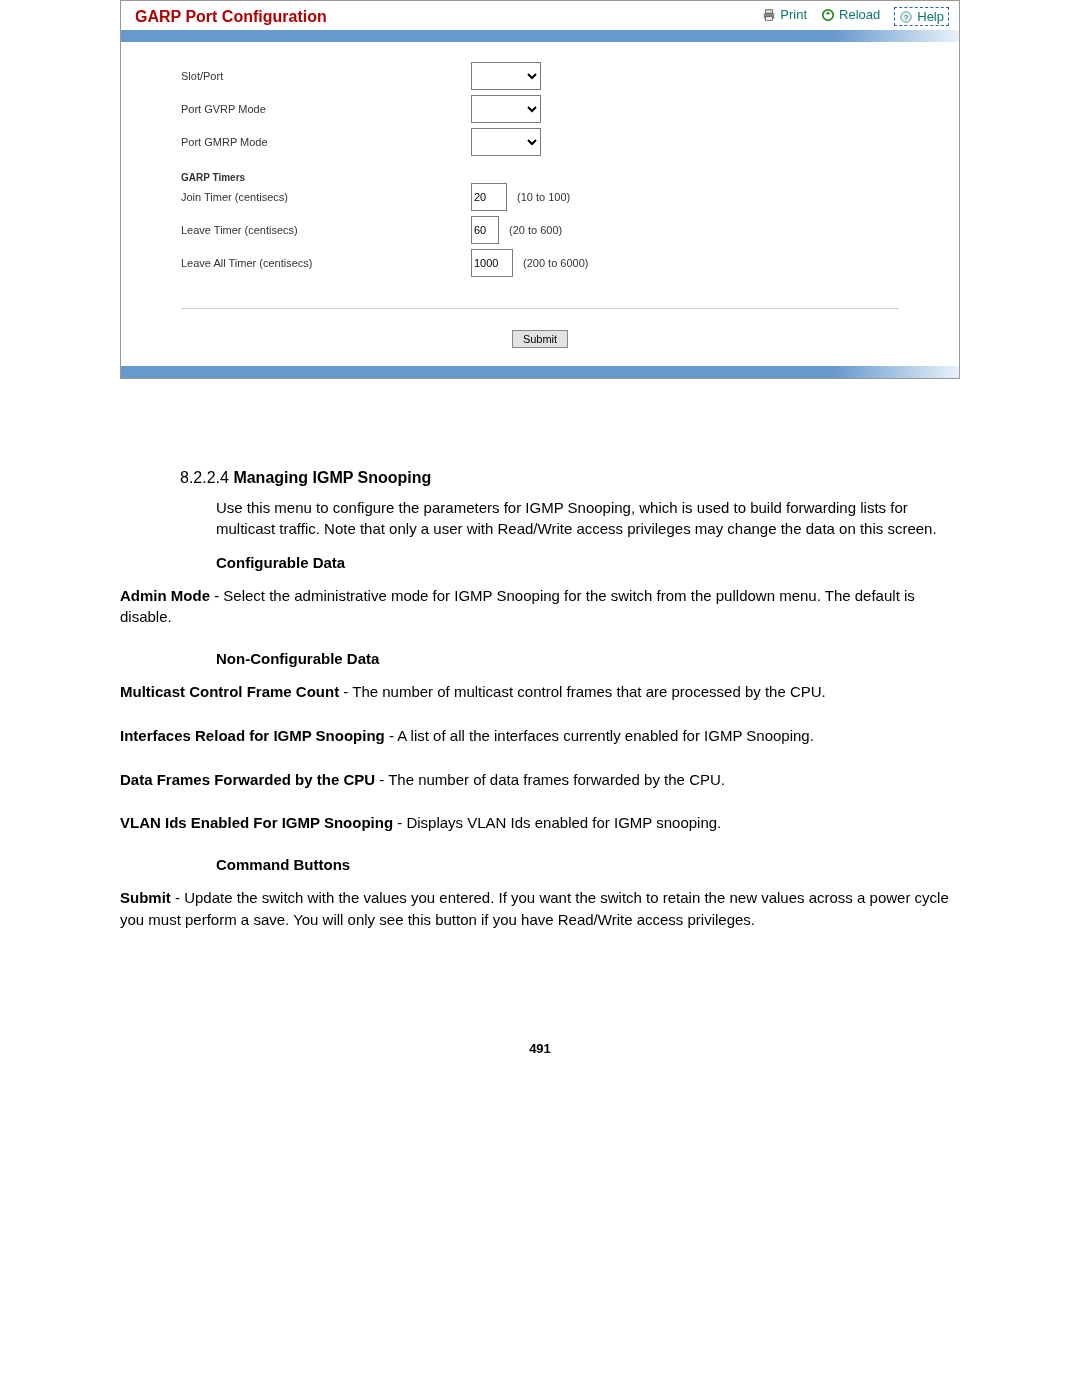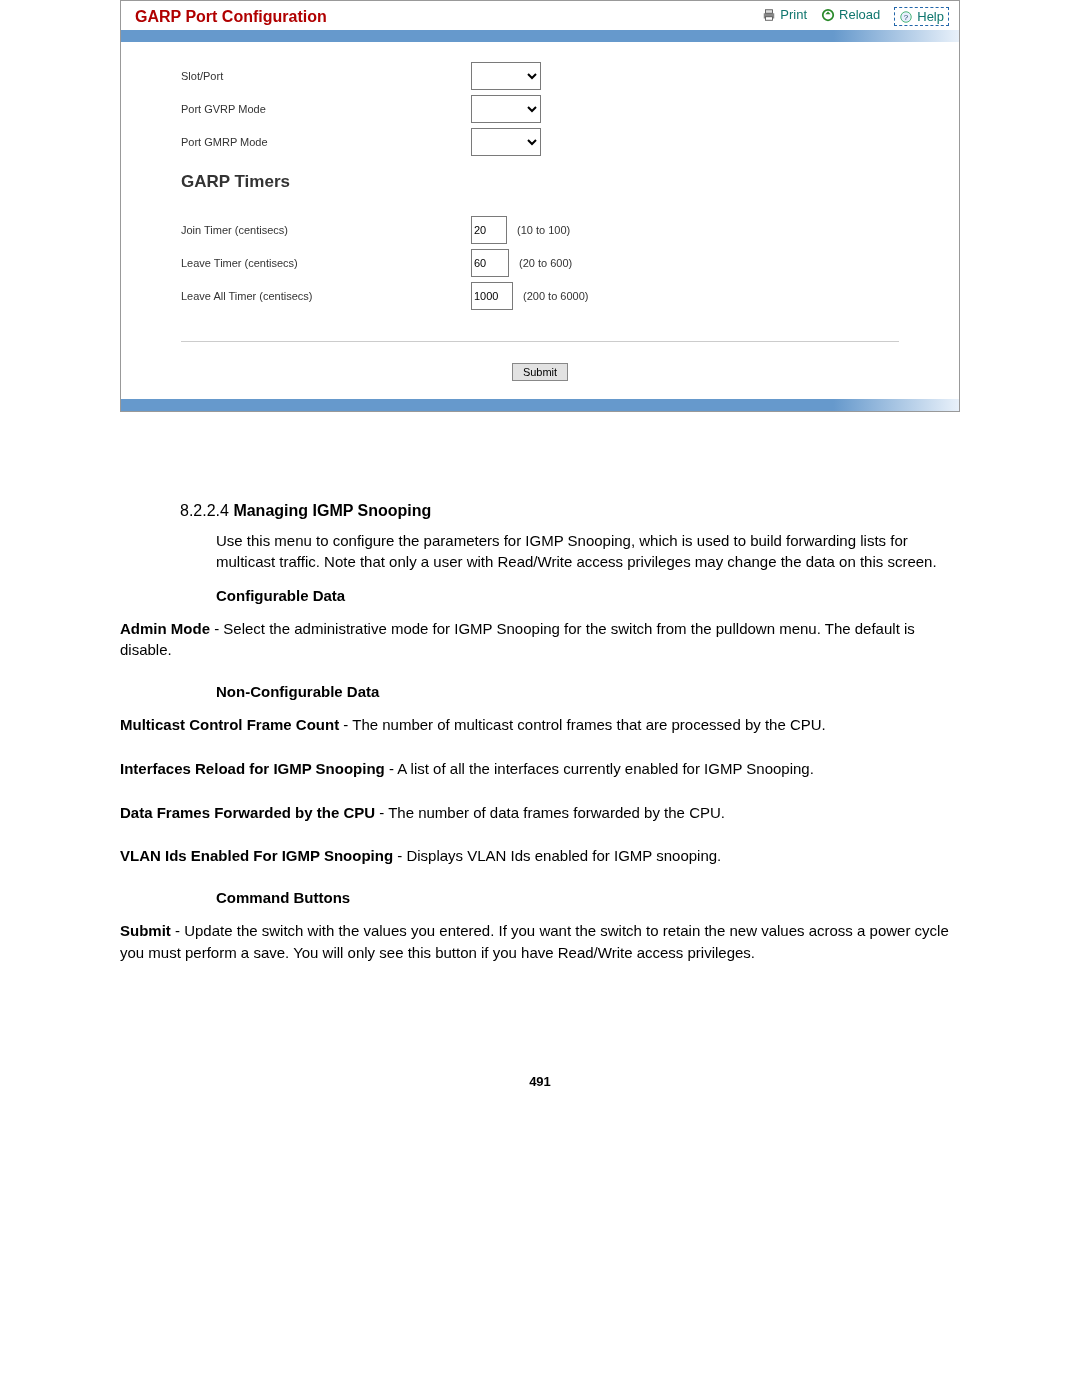--- a/index.html
+++ b/index.html
@@ -75,22 +75,22 @@
     font-size: 11px;
     background: #fff;
     border: 1px solid #7a7a7a;
     padding: 13px 2px;
     height: 18px;
     box-sizing: border-box;
   }
   select { width: 62px; }
   .section-head {
     font-weight: bold;
-    margin: 16px 0 24px 0;
-    font-size: 17px;
+    margin: 16px 0 0 0;
+    font-size: 10px;
   }
   .hr {
     border: none;
     border-top: 1px solid #ccc;
     margin: 14px 60px 14px 60px;
   }
   .submit-row {
     text-align: center;
     padding: 6px 0 18px 0;
   }
@@ -208,21 +208,21 @@
       <div class="section-head">GARP Timers</div>
 
       <div class="row">
         <div class="label">Join Timer (centisecs)</div>
         <input type="text" class="control" style="width: 36px;" value="20">
         <div class="range">(10 to 100)</div>
       </div>
 
       <div class="row">
         <div class="label">Leave Timer (centisecs)</div>
-        <input type="text" class="control" style="width: 38px;" value="60">
+        <input type="text" class="control" style="width: 28px;" value="60">
         <div class="range">(20 to 600)</div>
       </div>
 
       <div class="row">
         <div class="label">Leave All Timer (centisecs)</div>
         <input type="text" class="control" style="width: 42px;" value="1000">
         <div class="range">(200 to 6000)</div>
       </div>
     </div>
 

